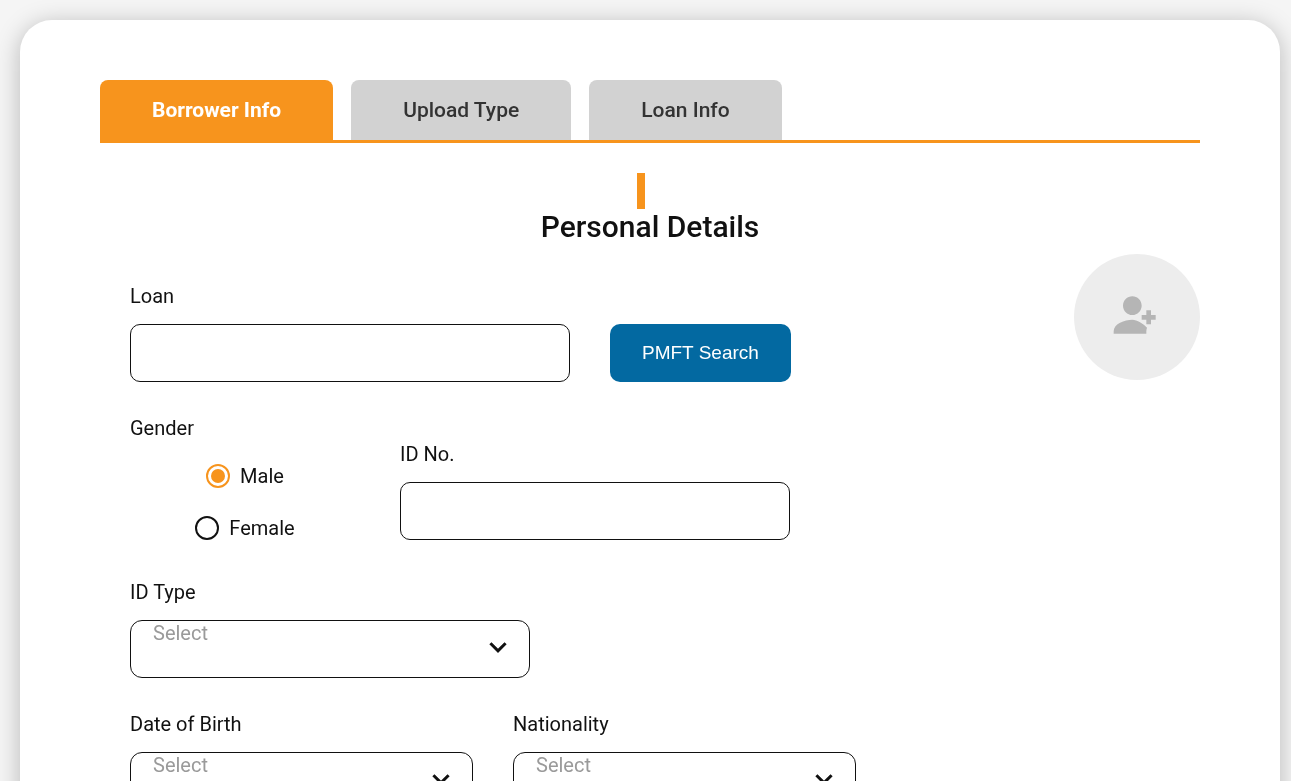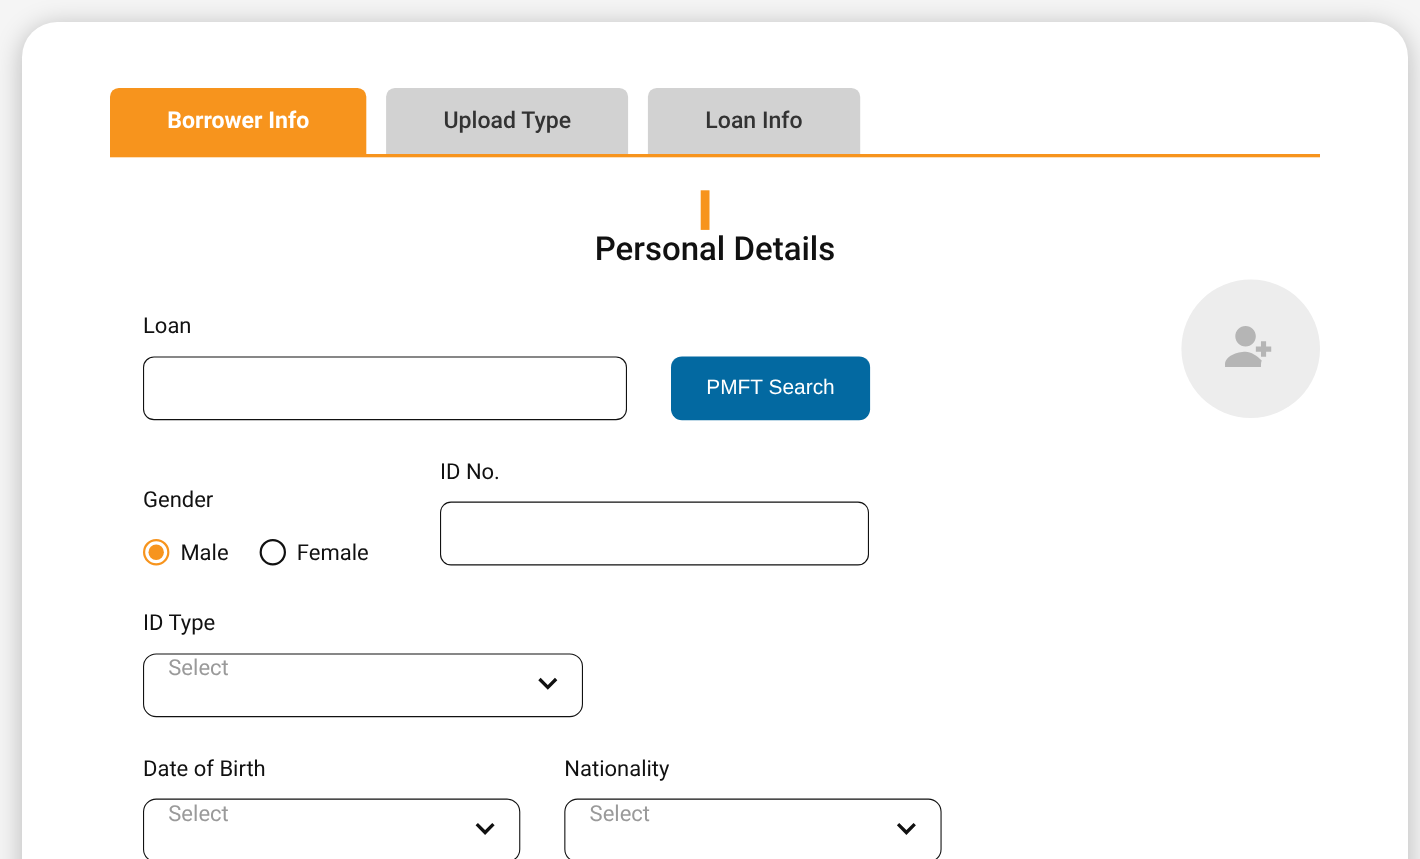--- a/index.html
+++ b/index.html
@@ -85,21 +85,21 @@
   .btn-primary {
     background: #0369a1;
     color: #fff;
     border: none;
     border-radius: 10px;
     height: 58px;
     padding: 0 32px;
     font-size: 19px;
     cursor: pointer;
   }
-  .radio-group { display: flex; gap: 28px; align-items: center; margin-top: 8px; }
+  .radio-group { display: flex; gap: 28px; align-items: center; margin-top: 8px; flex-direction: column; }
   .radio-item { display: flex; align-items: center; gap: 10px; cursor: pointer; }
   .radio-outer {
     width: 24px; height: 24px; border: 2.5px solid #111; border-radius: 50%;
     display: flex; align-items: center; justify-content: center;
   }
   .radio-outer.checked { border-color: #f7941d; }
   .radio-inner {
     width: 14px; height: 14px; border-radius: 50%; background: #f7941d;
   }
   .radio-label { font-size: 20px; color: #111; }

